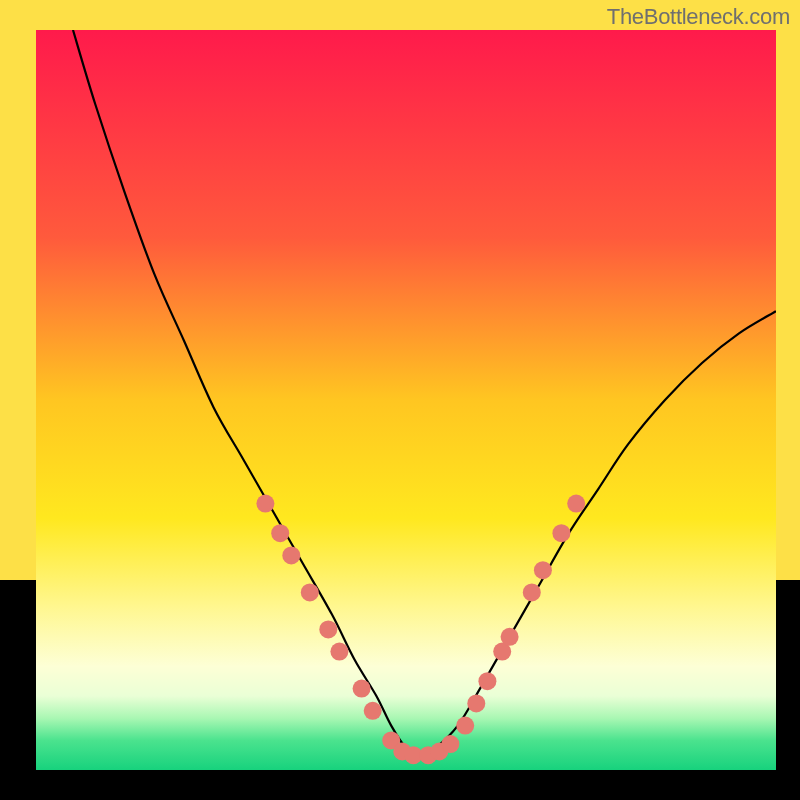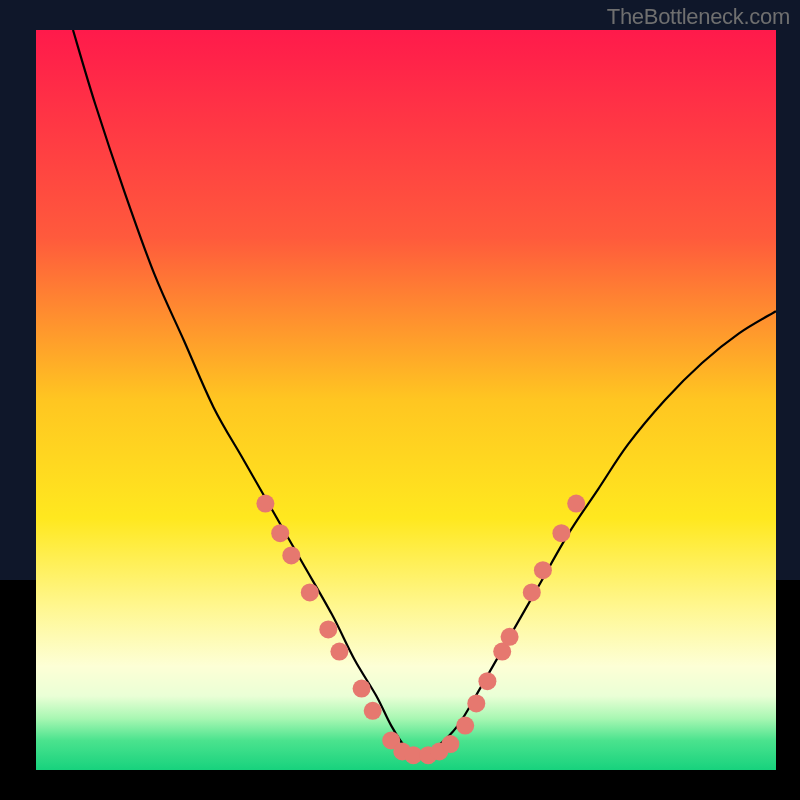--- a/index.html
+++ b/index.html
@@ -7,21 +7,21 @@
     padding: 0;
     width: 800px;
     height: 800px;
     background: #000;
     font-family: Arial, Helvetica, sans-serif;
   }
   .frame {
     position: relative;
     width: 800px;
     height: 580px;
-    background: #0f172a;
+    background: #fde047;
   }
   .watermark {
     position: absolute;
     top: 4px;
     right: 10px;
     color: #6f6f6f;
     font-size: 22px;
     font-weight: 500;
     z-index: 10;
     letter-spacing: -0.3px;

